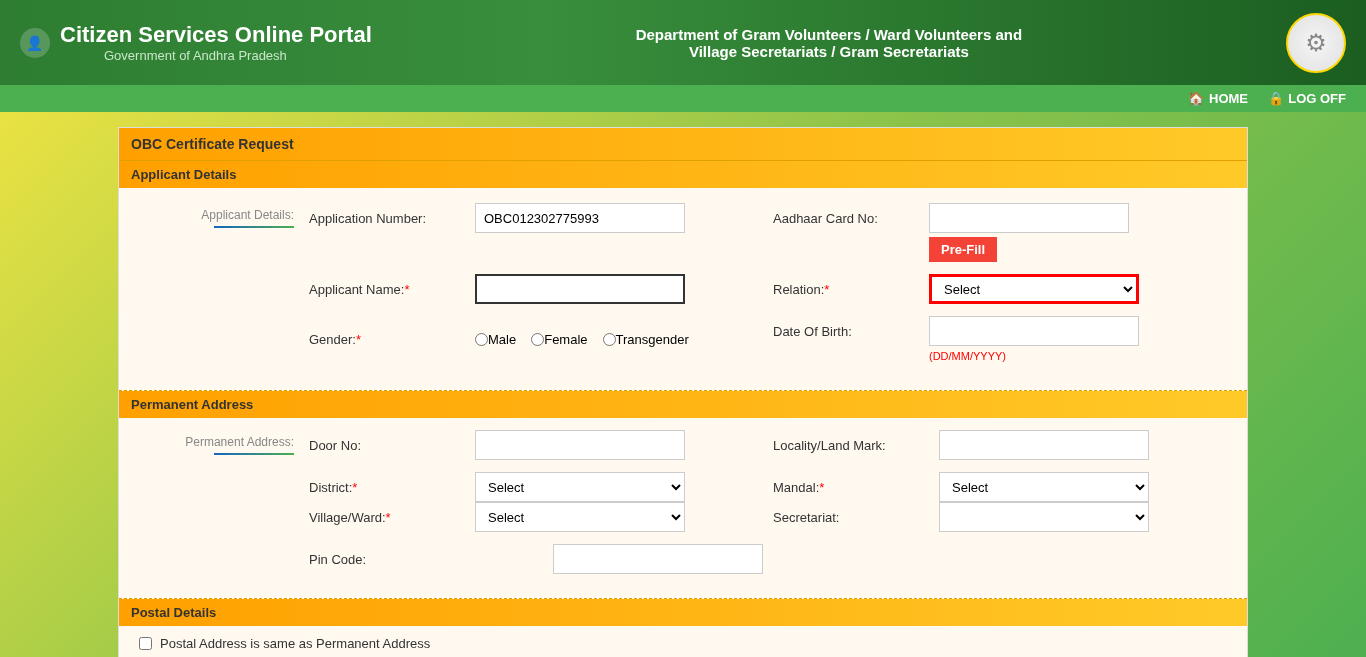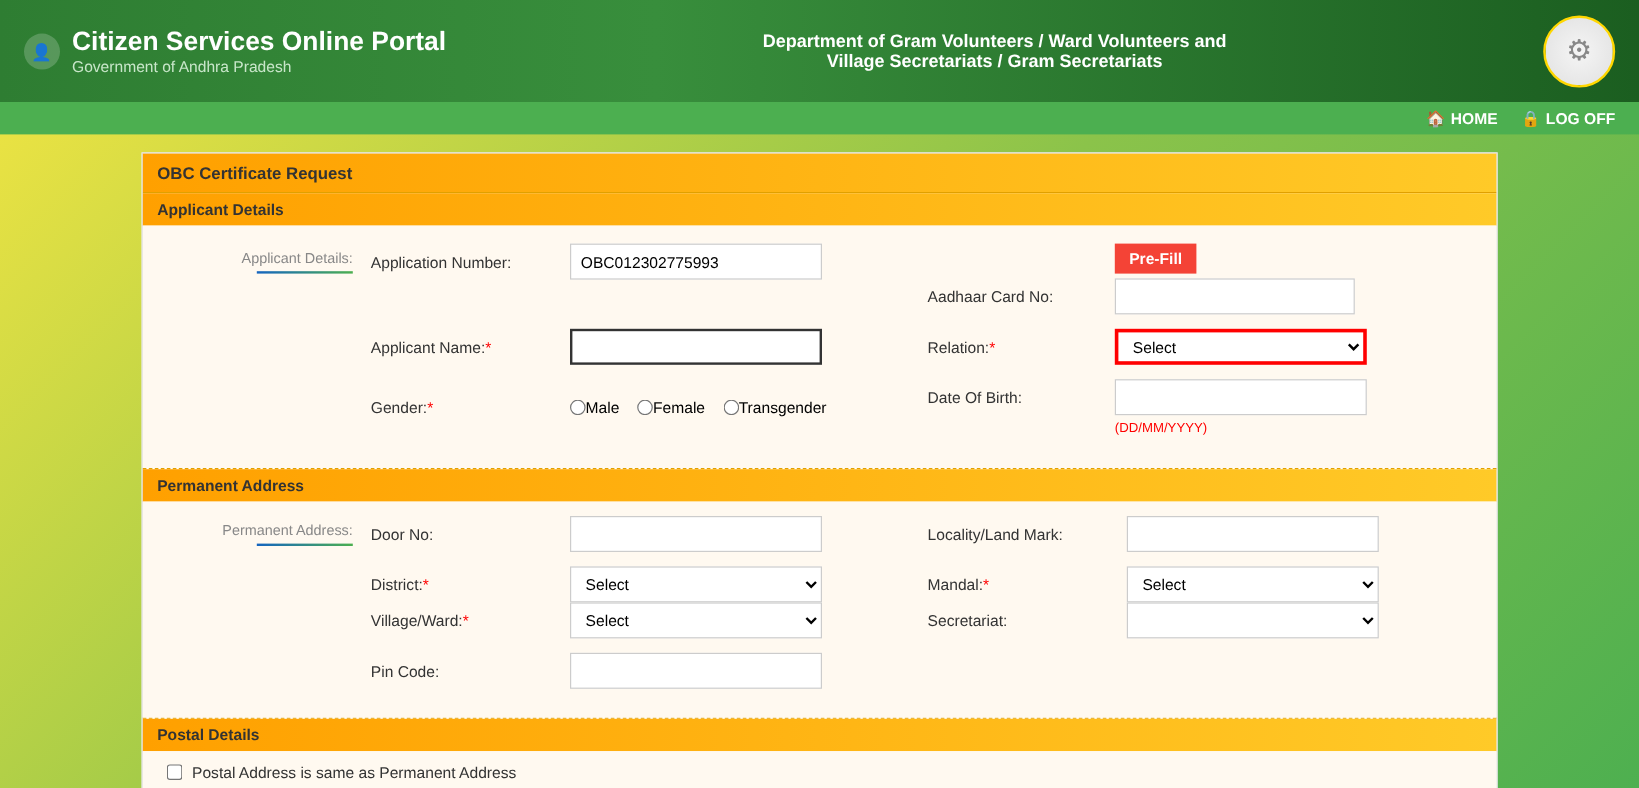--- a/index.html
+++ b/index.html
@@ -10,21 +10,21 @@
       background: linear-gradient(90deg, #2e7d32 0%, #388e3c 40%, #1b5e20 100%);
       padding: 10px 20px;
       display: flex;
       align-items: center;
       justify-content: space-between;
       min-height: 85px;
       position: relative;
     }
     .header-left { display: flex; flex-direction: column; }
     .header-title { color: #fff; font-size: 22px; font-weight: bold; }
-    .header-subtitle { color: #c8e6c9; font-size: 13px; }
+    .header-subtitle { color: #c8e6c9; font-size: 13px; margin-left: 44px; }
     .header-logo {
       width: 60px; height: 60px;
       border: 2px solid #ffd700;
       border-radius: 50%;
       background: radial-gradient(circle, #f5f5f5, #e0e0e0);
       display: flex; align-items: center; justify-content: center;
       font-size: 20px;
     }
     
     .navbar {
@@ -213,26 +213,26 @@
         </div>
 
         <div style="flex:1;">
 
           <div style="display:flex; align-items:flex-start; margin-bottom:12px; gap:10px;">
             <div style="display:flex; align-items:center; gap:6px; flex:1;">
               <label class="field-label" style="min-width:160px;">Application Number:</label>
               <input type="text" class="form-input" style="width: 210px;" value="OBC012302775993" readonly="">
             </div>
             <div style="display:flex; flex-direction:column; gap:4px; flex:1;">
-              <div style="display:flex; align-items:center; gap:6px; margin-left:156px;">
-                <button class="prefill-btn">Pre-Fill</button>
-              </div>
               <div style="display:flex; align-items:center; gap:6px;">
                 <label class="field-label" style="min-width:150px;">Aadhaar Card No:</label>
                 <input type="text" class="form-input" style="width: 200px;">
+              </div>
+              <div style="display:flex; align-items:center; gap:6px; margin-left:156px;">
+                <button class="prefill-btn">Pre-Fill</button>
               </div>
             </div>
           </div>
 
           <div style="display:flex; align-items:center; margin-bottom:12px; gap:10px;">
             <div style="display:flex; align-items:center; gap:6px; flex:1;">
               <label class="field-label" style="min-width:160px;">
                 <span>Applicant Name:</span><span class="required">*</span>
               </label>
               <input type="text" class="form-input" style="width: 210px; border: 2px solid rgb(51, 51, 51);">
@@ -339,21 +339,21 @@
             </div>
             <div style="display:flex; align-items:center; gap:6px; flex:1;">
               <label class="field-label" style="min-width:160px;">Secretariat:</label>
               <select class="form-select" style="width:210px;">
                 <option></option>
               </select>
             </div>
           </div>
 
           <div style="display:flex; align-items:center; margin-bottom:12px; gap:10px;">
-            <div style="display:flex; align-items:center; gap:6px; flex:1;">
+            <div style="display:flex; align-items:center; gap:6px; flex:1;justify-content:space-between;">
               <label class="field-label" style="min-width:160px;">Pin Code:</label>
               <input type="text" class="form-input" style="width: 210px;">
             </div>
             <div style="flex:1;"></div>
           </div>
 
         </div>
       </div>
     </div>
   </div>

